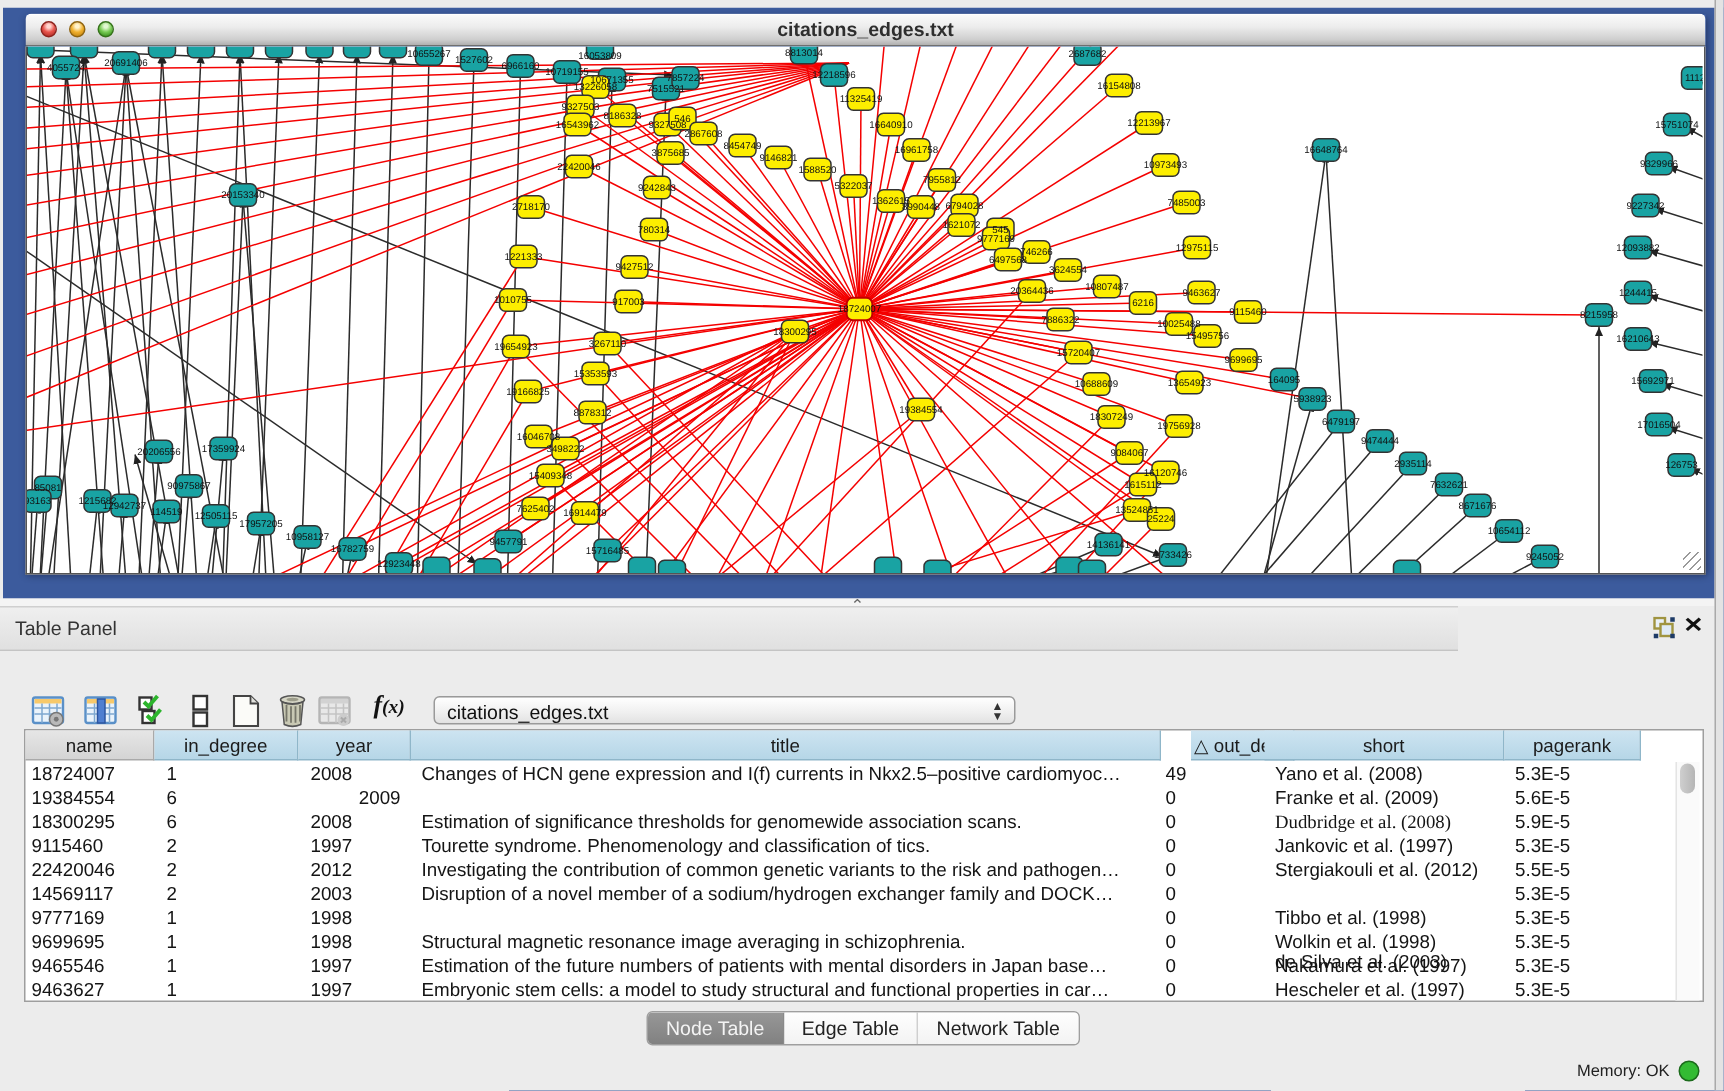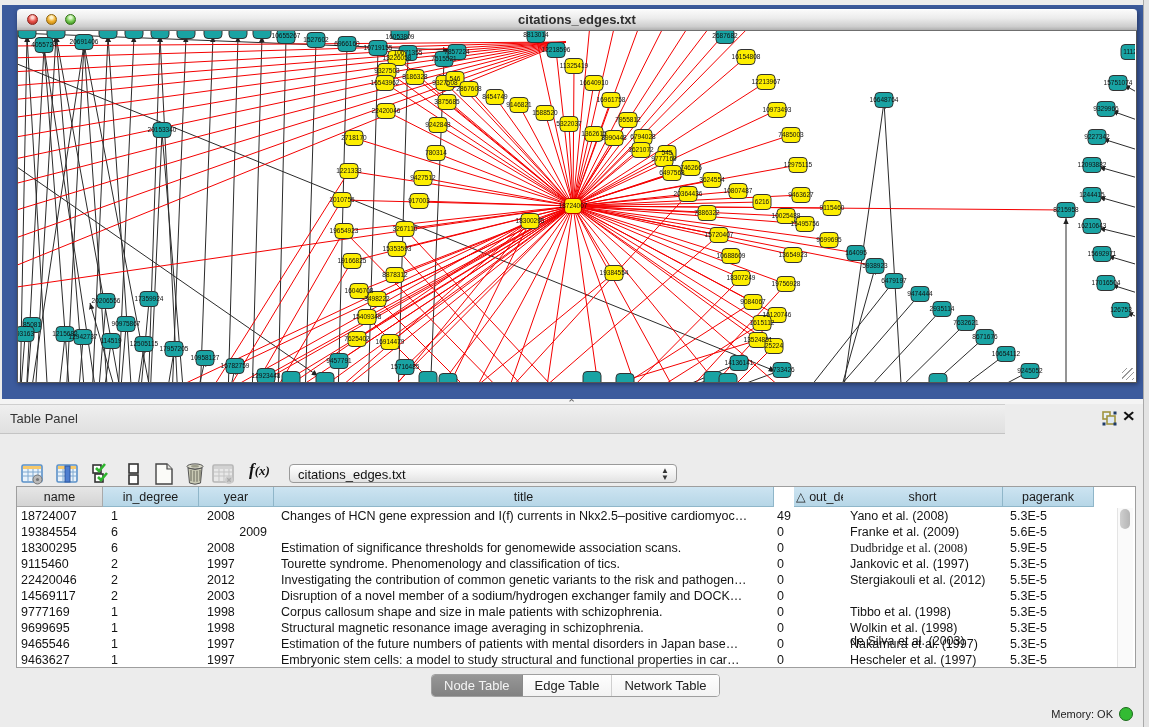--- a/index.html
+++ b/index.html
@@ -14,21 +14,21 @@
 .dot.g{left:48px;background:radial-gradient(circle at 50% 28%,#e0f7d0 0 15%,#77cb53 50%,#3f9423 85%);border:1px solid #35721a;}
 .canvas{width:1120px;height:352px;background:#fff;overflow:hidden;position:relative;border-left:1px solid #555;border-right:1px solid #555;border-bottom:1px solid #555;box-sizing:border-box;}
 .net{position:absolute;left:-1px;top:0;}
 .nl{font-size:6.5px;fill:#111;text-anchor:middle;font-family:"Liberation Sans",sans-serif;}
 .grip{position:absolute;right:2px;bottom:2px;width:12px;height:12px;background:repeating-linear-gradient(135deg,transparent 0 3px,#9a9a9a 3px 4px);}
 
 .appedge{position:absolute;right:0;top:0;width:5px;height:727px;background:#e3e3e3;border-left:1px solid #a9a9a9;}
 
 .splitstrip{position:absolute;left:0;top:399px;width:1144px;height:5px;background:#f4f4f4;}
 .splitchev{position:absolute;left:567px;top:397px;font-size:11px;color:#666;z-index:5;}
-.tp-head{position:absolute;left:0;top:404px;width:972px;height:28px;background:linear-gradient(#efefef,#e0e0e0);border-top:1px solid #cfcfcf;border-bottom:1px solid #c4c4c4;padding-left:33px;}
+.tp-head{position:absolute;left:0;top:404px;width:972px;height:28px;background:linear-gradient(#efefef,#e0e0e0);border-top:1px solid #cfcfcf;border-bottom:1px solid #c4c4c4;}
 .tp-head .t{position:absolute;left:10px;top:6px;font-size:13px;color:#333;}
 .tp-float{position:absolute;left:1102px;top:6px;}
 .tp-x{position:absolute;left:1123px;top:3px;font-size:14px;font-weight:bold;color:#111;transform:scaleX(1.15);}
 .toolbar{position:absolute;left:0;top:444px;width:947px;height:46px;}
 .ticon{position:absolute;top:18px;}
 .combo{position:absolute;left:289px;top:20px;width:388px;height:19px;background:linear-gradient(#fff,#efefef 60%,#e2e2e2);border:1px solid #9a9a9a;border-radius:4px;font-size:13px;color:#111;line-height:19px;padding-left:8px;box-sizing:border-box;}
 .combo .ud{position:absolute;right:7px;top:2px;font-size:8px;color:#333;line-height:7px;text-align:center;}
 
 .tblwrap{position:absolute;left:16px;top:486px;width:1120px;height:182px;background:#fff;border:1px solid #9e9e9e;box-sizing:border-box;}
 .hdr{position:absolute;top:0;left:0;height:21px;width:1118px;}
@@ -664,21 +664,20 @@
         <span class="cell" style="left:190px;width:60px;">2003</span>
         <span class="cell" style="left:264px;width:488px;">Disruption of a novel member of a sodium/hydrogen exchanger family and DOCK…</span>
         <span class="cell" style="left:760px;width:40px;">0</span>
         <span class="cell" style="left:833px;width:150px;margin-top:45px;">de Silva et al. (2003)</span>
         <span class="cell" style="left:993px;width:80px;">5.3E-5</span>
       </div>
 <div class="row" style="top:96px;width:1100px;">
         <span class="cell" style="left:4px;width:80px;">9777169</span>
         <span class="cell" style="left:94px;width:80px;">1</span>
         <span class="cell" style="left:190px;width:60px;">1998</span>
-        <span class="cell" style="left:264px;width:488px;">Corpus callosum shape and size in male patients with schizophrenia.</span>
         <span class="cell" style="left:760px;width:40px;">0</span>
         <span class="cell" style="left:833px;width:150px;">Tibbo et al. (1998)</span>
         <span class="cell" style="left:993px;width:80px;">5.3E-5</span>
       </div>
 <div class="row" style="top:112px;width:1100px;">
         <span class="cell" style="left:4px;width:80px;">9699695</span>
         <span class="cell" style="left:94px;width:80px;">1</span>
         <span class="cell" style="left:190px;width:60px;">1998</span>
         <span class="cell" style="left:264px;width:488px;">Structural magnetic resonance image averaging in schizophrenia.</span>
         <span class="cell" style="left:760px;width:40px;">0</span>

